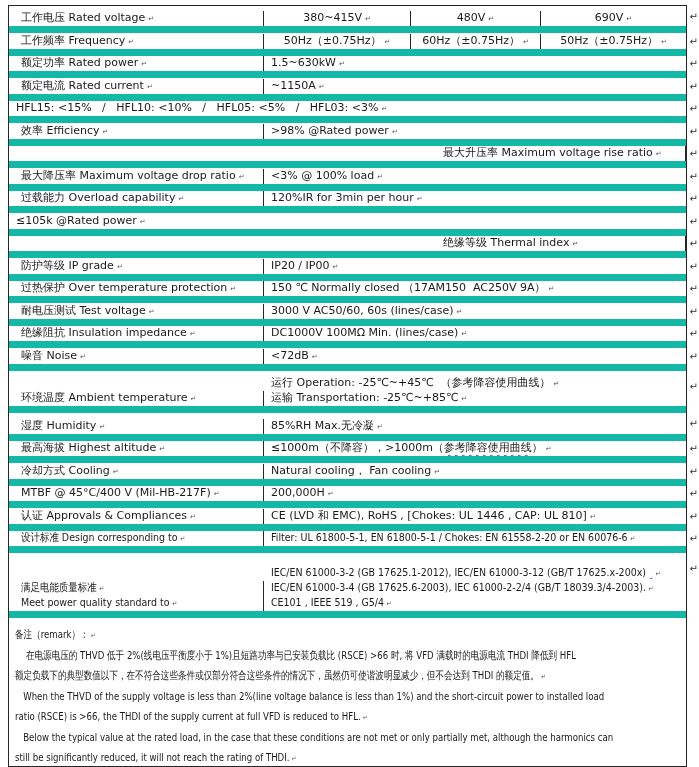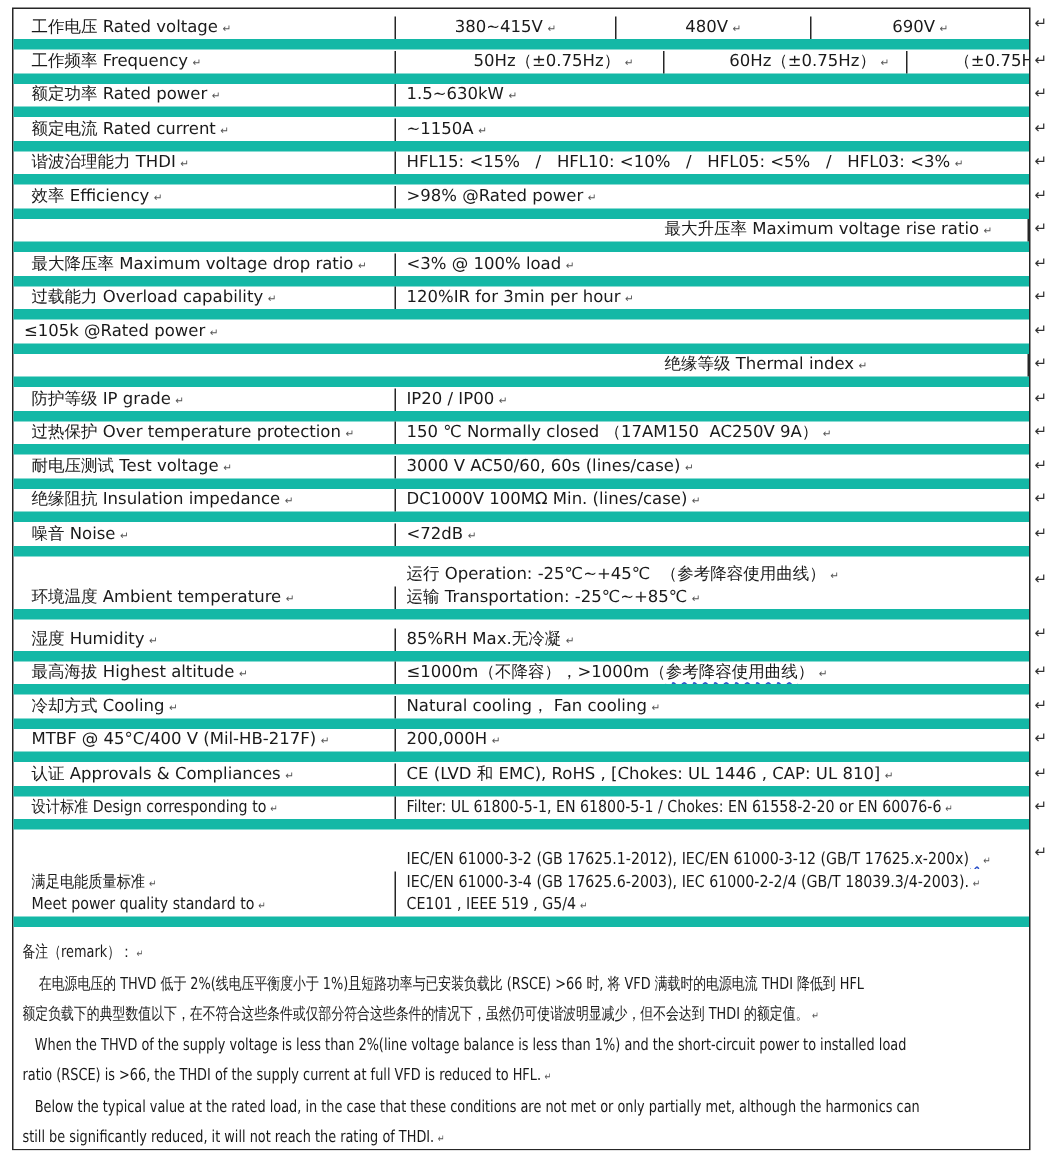--- a/index.html
+++ b/index.html
@@ -45,21 +45,21 @@
           <span class="t">380~415V<span class="eom">↵</span></span>
         </div>
         <div class="c c2">
           <span class="t">480V<span class="eom">↵</span></span>
         </div>
         <div class="c c3">
           <span class="t">690V<span class="eom">↵</span></span>
         </div>
         <span class="rowmark">↵</span>
       </div>
-      <div class="row" style="height: 22.5px; gap: 32px;">
+      <div class="row" style="height: 22.5px;">
         <div class="lab">
           <span class="t">工作频率 Frequency<span class="eom">↵</span></span>
         </div>
         <div class="c c1">
           <span class="t">50Hz（±0.75Hz）<span class="eom">↵</span></span>
         </div>
         <div class="c c2">
           <span class="t">60Hz（±0.75Hz）<span class="eom">↵</span></span>
         </div>
         <div class="c c3">
@@ -79,23 +79,20 @@
       <div class="row" style="height: 22.5px;">
         <div class="lab">
           <span class="t">额定电流 Rated current<span class="eom">↵</span></span>
         </div>
         <div class="val">
           <span class="t">~1150A<span class="eom">↵</span></span>
         </div>
         <span class="rowmark">↵</span>
       </div>
       <div class="row" style="height: 22.5px;">
-        <div class="lab">
-          <span class="t">谐波治理能力 THDI<span class="eom">↵</span></span>
-        </div>
         <div class="val">
           <span class="t">HFL15: &lt;15%   /   HFL10: &lt;10%   /   HFL05: &lt;5%   /   HFL03: &lt;3%<span class="eom">↵</span></span>
         </div>
         <span class="rowmark">↵</span>
       </div>
       <div class="row" style="height: 22.5px;">
         <div class="lab">
           <span class="t">效率 Efficiency<span class="eom">↵</span></span>
         </div>
         <div class="val">

